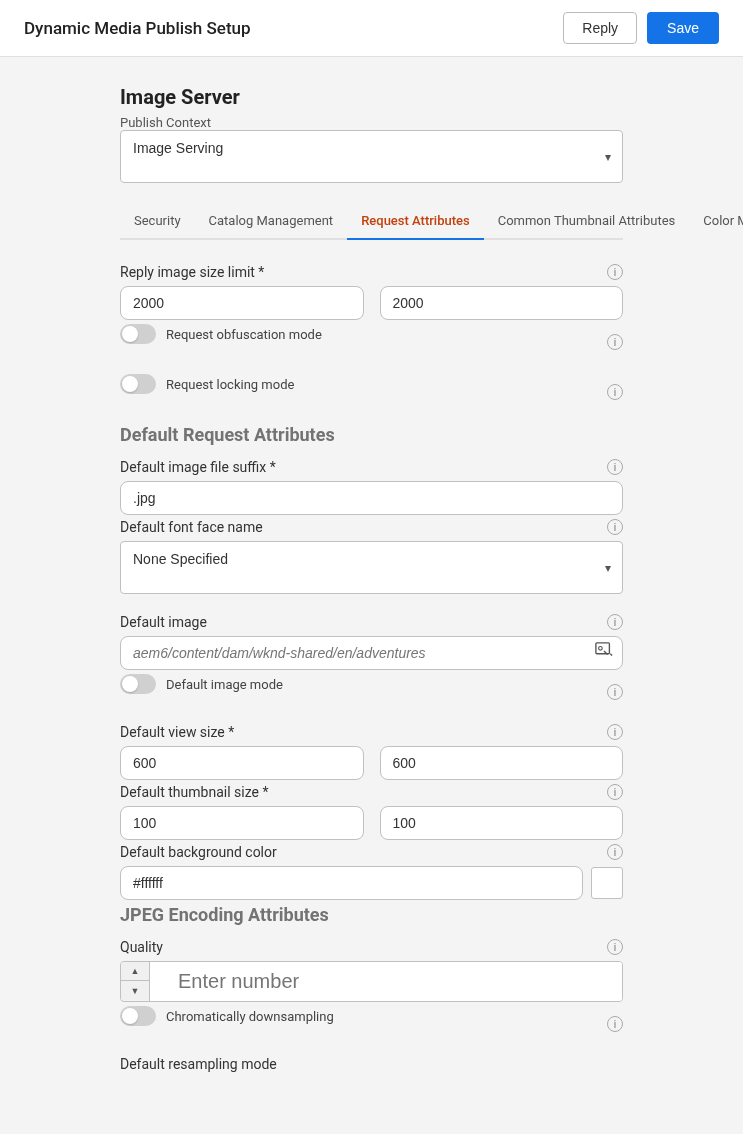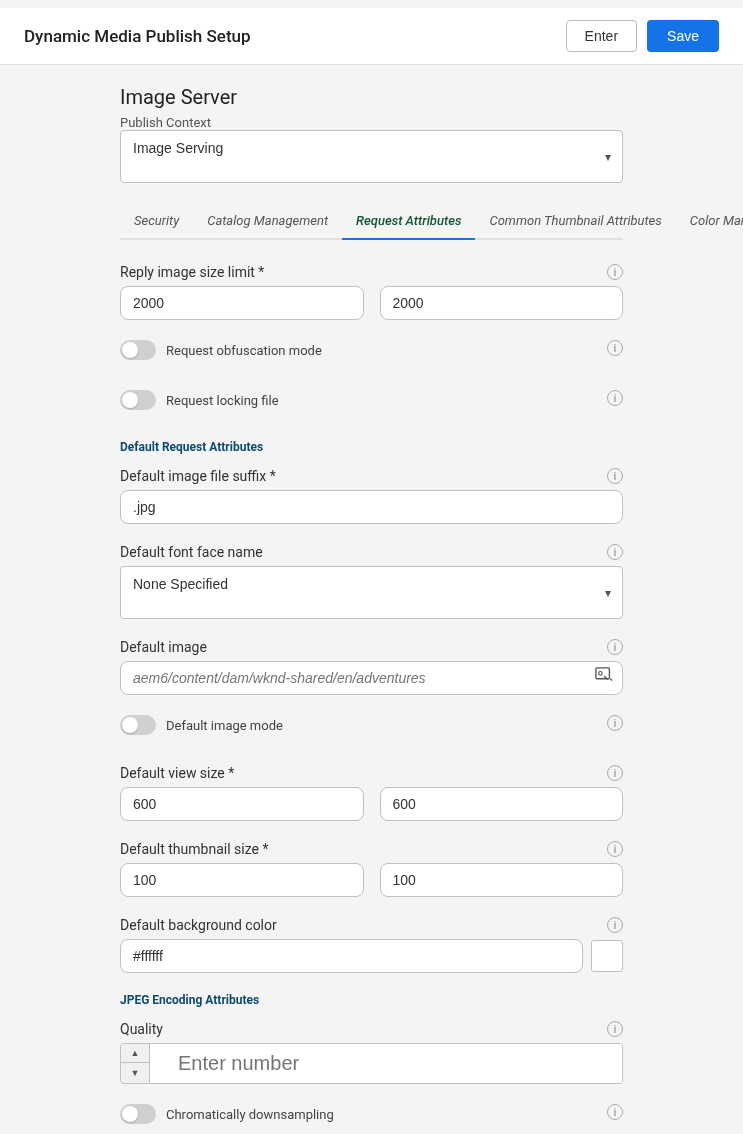--- a/index.html
+++ b/index.html
@@ -14,21 +14,21 @@
 
     
     .header {
       background: #fff;
       display: flex;
       align-items: center;
       justify-content: space-between;
       padding: 12px 24px;
       border-bottom: 1px solid #e0e0e0;
       position: sticky;
-      top: 8px;
+      top: 0;
       z-index: 10;
     }
     .header-title {
       font-size: 17px;
       font-weight: 500;
       color: #222;
     }
     .header-actions {
       display: flex;
       gap: 10px;
@@ -53,21 +53,21 @@
       font-weight: 500;
     }
 
     
     .content {
       padding: 28px 120px 40px 120px;
     }
 
     .section-title {
       font-size: 20px;
-      font-weight: 400;
+      font-weight: 700;
       color: #222;
       margin-bottom: 6px;
     }
 
     .publish-context-label {
       font-size: 13px;
       color: #555;
     }
 
     .select-wrapper {
@@ -94,40 +94,39 @@
       color: #555;
       font-size: 12px;
     }
 
     
     .tabs {
       display: flex;
       border-bottom: 2px solid #e0e0e0;
       margin-bottom: 24px;
       gap: 0;
-      font-style: italic;
     }
     .tab {
       padding: 10px 14px;
       font-size: 13px;
       color: #555;
       cursor: pointer;
       border-bottom: 2px solid transparent;
       margin-bottom: -2px;
       white-space: nowrap;
     }
     .tab.active {
-      color: #14532d;
+      color: #c2410c;
       border-bottom: 2px solid #1473e6;
       font-weight: 500;
     }
 
     
     .field-row {
-      margin-bottom: 20px;
+      margin-bottom: 4px;
     }
     .field-label-text {
       display: flex;
       align-items: center;
       gap: 4px;
     }
     .info-icon {
       width: 16px;
       height: 16px;
       border-radius: 50%;
@@ -185,30 +184,30 @@
       left: 2px;
       box-shadow: 0 1px 2px rgba(0,0,0,0.2);
       transition: left 0.2s;
     }
     .toggle-label {
       font-size: 13px;
       color: #444;
     }
     .toggle-row-wrapper {
       display: flex;
-      align-items: flex-start;
+      align-items: center;
       justify-content: space-between;
       margin-bottom: 14px;
     }
 
     
     .subsection-title {
-      font-size: 12px;
+      font-size: 18px;
       font-weight: 700;
-      color: #0c4a6e;
+      color: #737373;
       margin-bottom: 14px;
       margin-top: 4px;
     }
 
     
     .image-field-wrapper {
       position: relative;
     }
     .image-field-wrapper .text-input {
       padding-right: 40px;
@@ -286,21 +285,21 @@
       justify-content: space-between;
       margin-bottom: 6px;
     }
   </style>
 </head>
 <body>
 
 <div class="header">
   <span class="header-title">Dynamic Media Publish Setup</span>
   <div class="header-actions">
-    <button class="btn-cancel">Enter</button>
+    <button class="btn-cancel">Reply</button>
     <button class="btn-save">Save</button>
   </div>
 </div>
 
 <div class="content">
 
   <div class="section-title">Image Server</div>
 
   <div class="publish-context-label">Publish Context</div>
   <div class="select-wrapper">
@@ -333,21 +332,21 @@
     <div class="toggle-row">
       <div class="toggle"></div>
       <span class="toggle-label">Request obfuscation mode</span>
     </div>
     <span class="info-icon">i</span>
   </div>
 
   <div class="toggle-row-wrapper">
     <div class="toggle-row">
       <div class="toggle"></div>
-      <span class="toggle-label">Request locking file</span>
+      <span class="toggle-label">Request locking mode</span>
     </div>
     <span class="info-icon">i</span>
   </div>
 
   <div class="subsection-title">Default Request Attributes</div>
 
   <div class="field-row">
     <div class="label-info-row">
       <span class="field-label-text">Default image file suffix *</span>
       <span class="info-icon">i</span>

